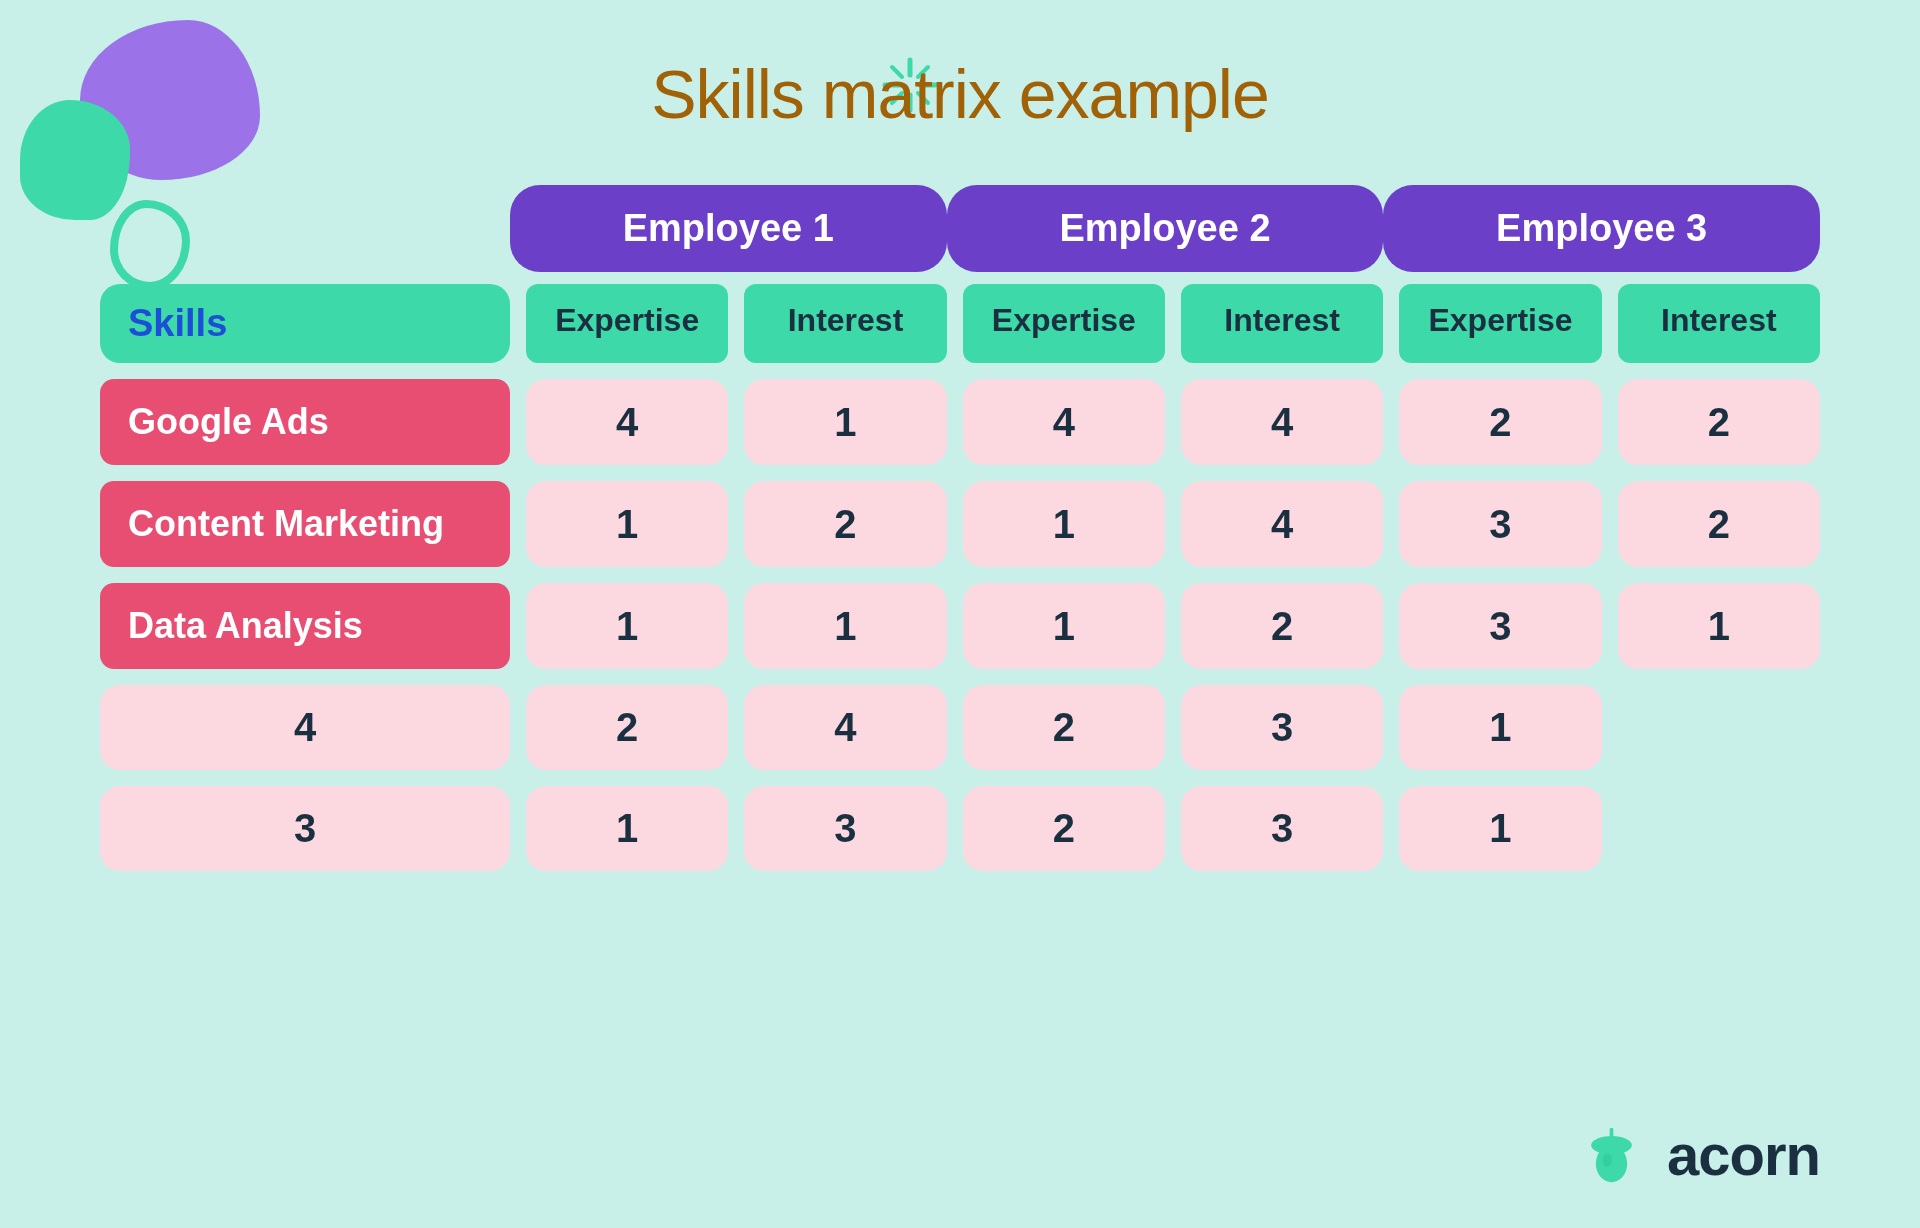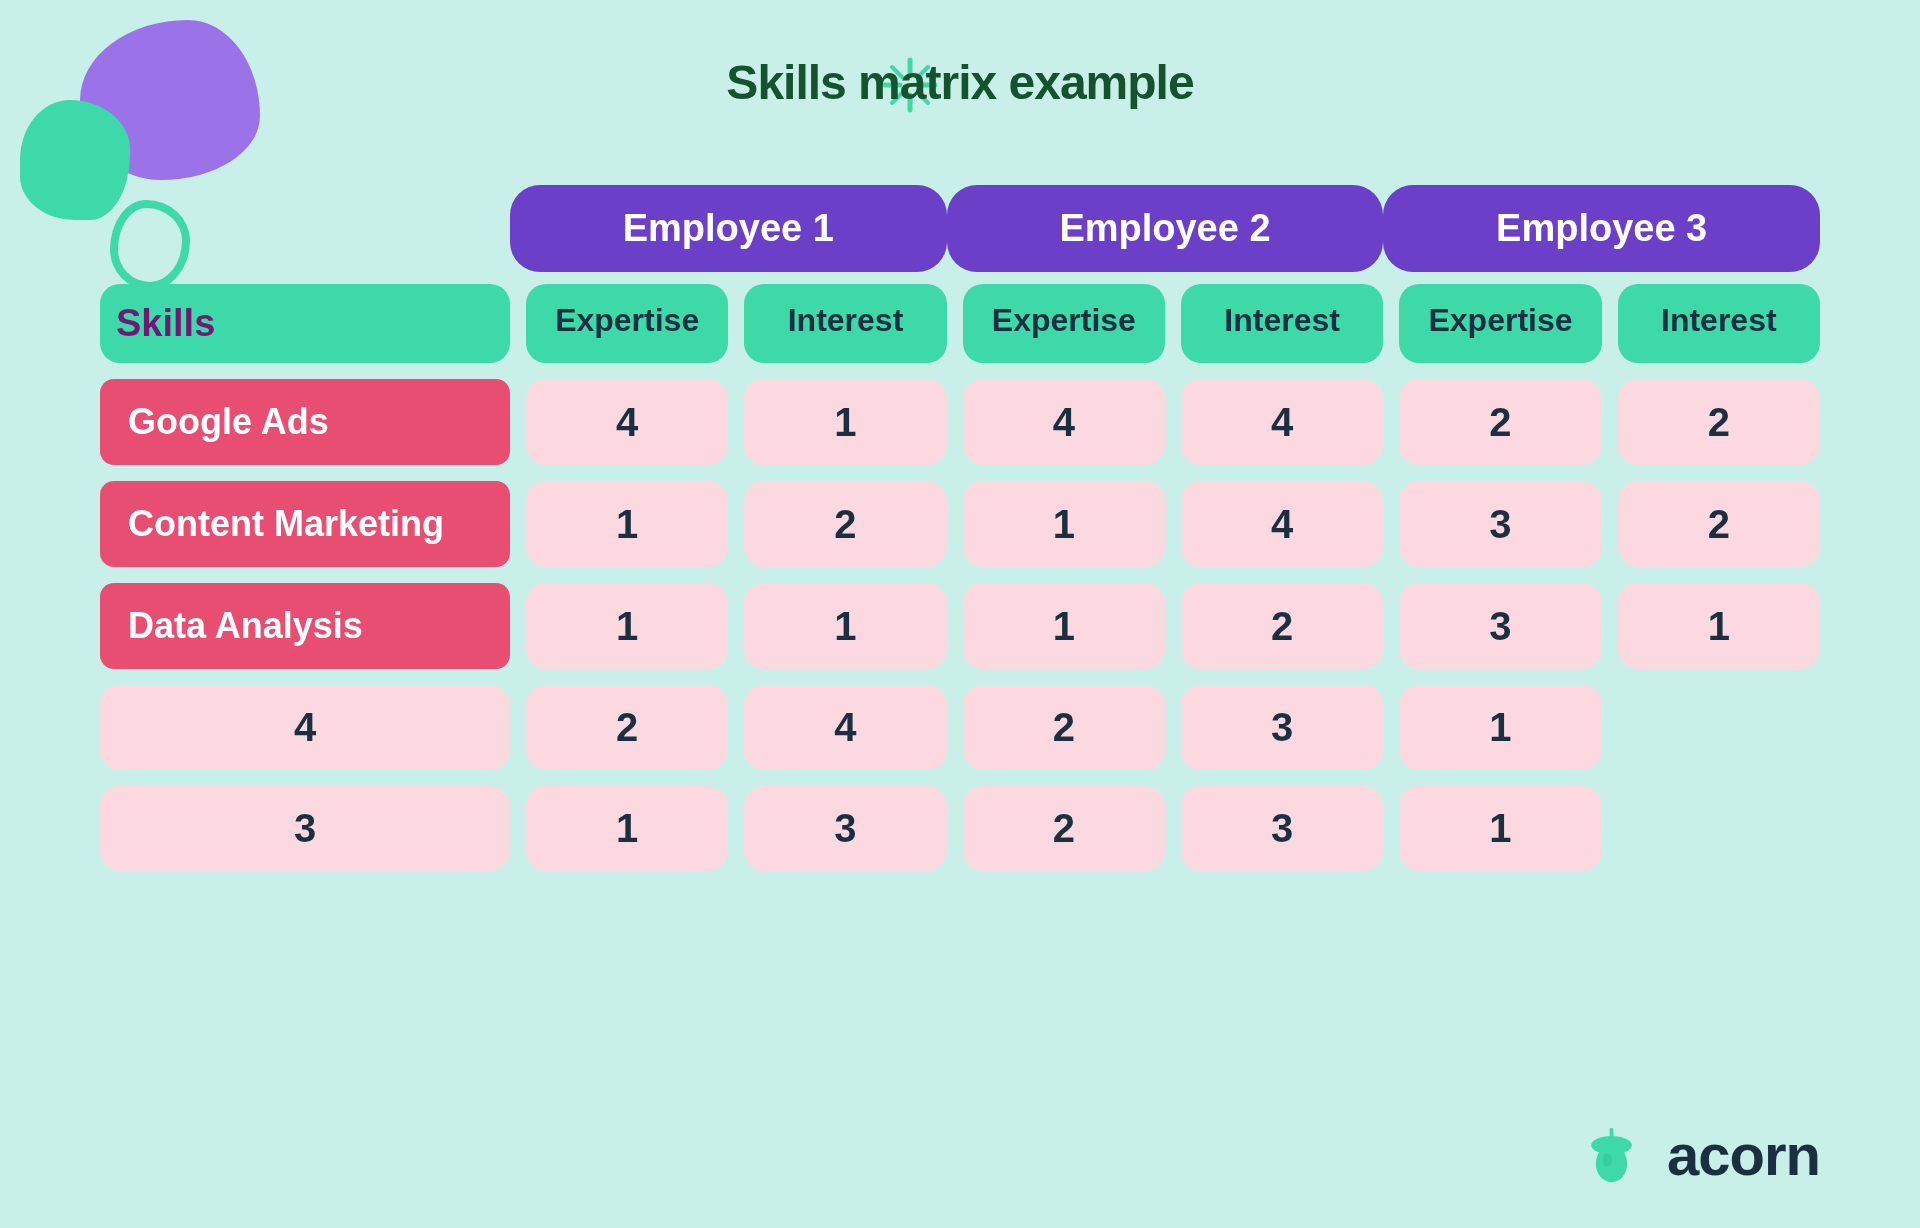--- a/index.html
+++ b/index.html
@@ -55,23 +55,23 @@
       font-weight: bold;
       line-height: 1;
     }
 
     
     .page-title {
       position: absolute;
       top: 55px;
       left: 50%;
       transform: translateX(-50%);
-      font-size: 48px;
-      font-weight: 700;
-      color: #14532d;
+      font-size: 68px;
+      font-weight: 400;
+      color: #a16207;
       white-space: nowrap;
       letter-spacing: -1px;
     }
 
     
     .matrix-container {
       position: absolute;
       top: 185px;
       left: 100px;
       right: 100px;
@@ -104,31 +104,31 @@
     .sub-header-row {
       display: grid;
       grid-template-columns: 410px repeat(6, 1fr);
       gap: 16px;
       margin-bottom: 16px;
     }
 
     .skills-header {
       background: #3dd9a8;
       border-radius: 20px;
-      color: #701a75;
+      color: #1d4ed8;
       font-size: 38px;
       font-weight: 800;
-      padding: 18px 16px;
+      padding: 18px 28px;
       display: flex;
       align-items: center;
     }
 
     .sub-header-cell {
       background: #3dd9a8;
-      border-radius: 20px;
+      border-radius: 12px;
       color: #1a3040;
       font-size: 32px;
       font-weight: 700;
       text-align: center;
       padding: 18px 10px;
     }
 
     
     .data-row {
       display: grid;

